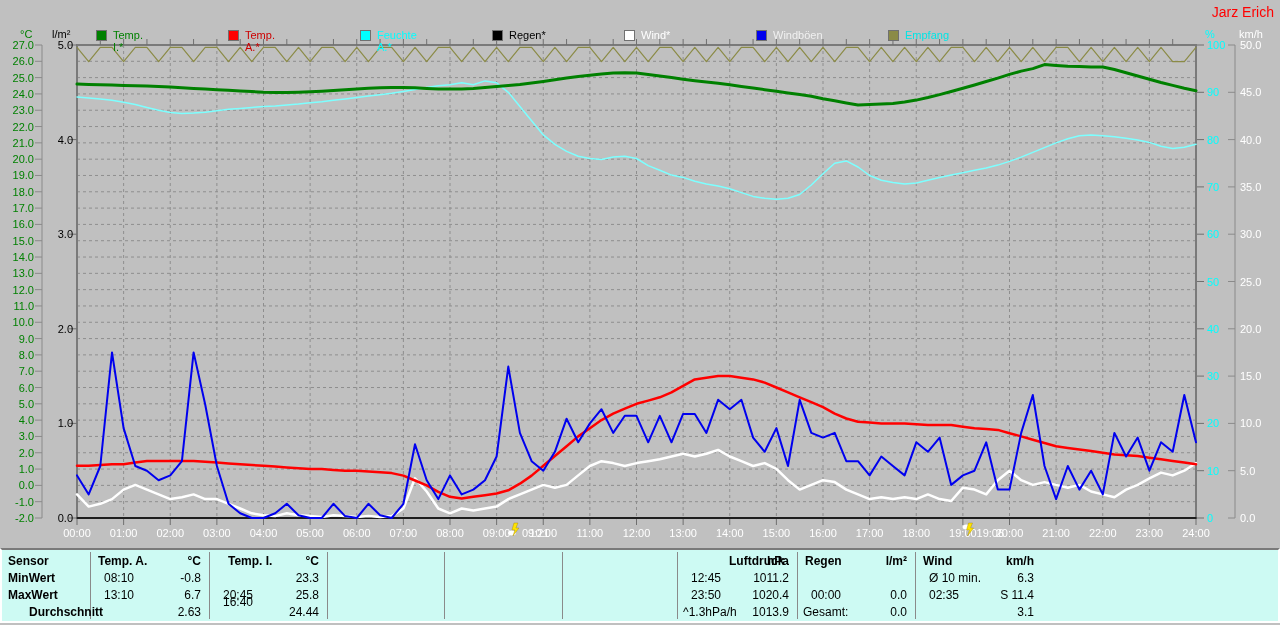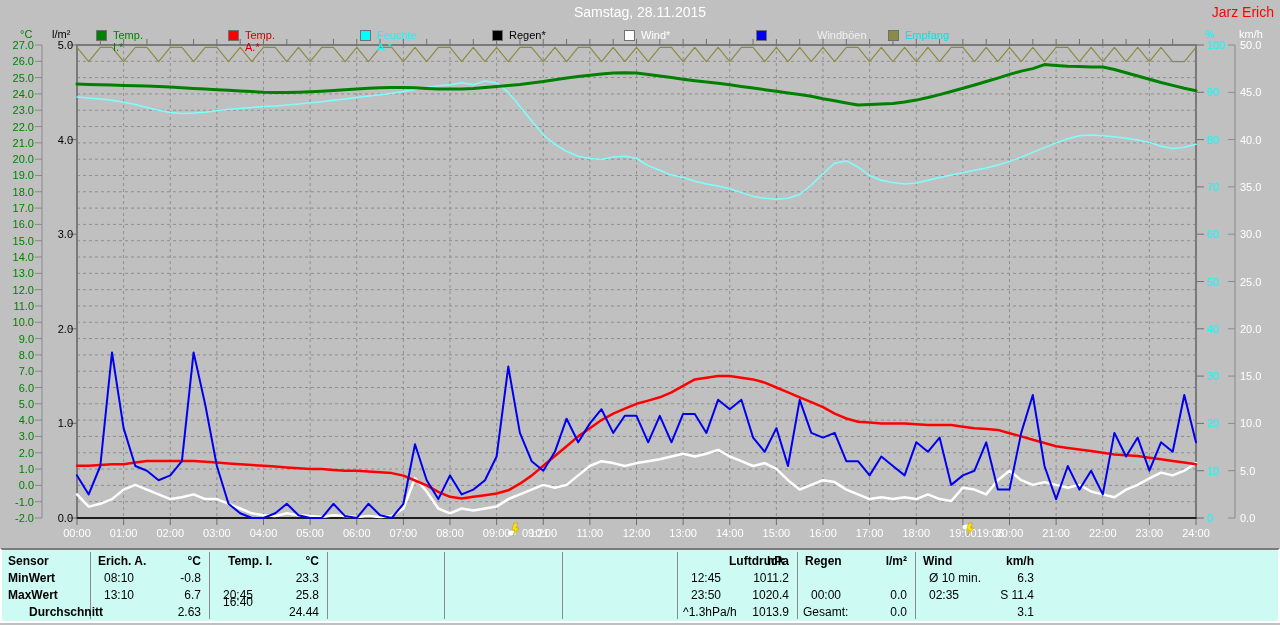--- a/index.html
+++ b/index.html
@@ -305,21 +305,20 @@
       <text x="1149.375" y="537" fill="#ffffff" text-anchor="middle" font-size="11" font-family="&quot;Liberation Sans&quot;, sans-serif">23:00</text>
       <text x="1196" y="537" fill="#ffffff" text-anchor="middle" font-size="11" font-family="&quot;Liberation Sans&quot;, sans-serif">24:00</text>
       <ellipse cx="511.9437499999999" cy="533" rx="4" ry="2.5" fill="#ffffff"></ellipse>
       <polygon points="513.9437499999999,523 517.9437499999999,523 515.9437499999999,528 518.9437499999999,528 512.9437499999999,536 514.9437499999999,530 511.9437499999999,530" fill="#ffe400" stroke="#a08000" stroke-width="0.4"></polygon>
       <text x="521.9437499999999" y="537" fill="#ffffff" text-anchor="start" font-size="11" font-family="&quot;Liberation Sans&quot;, sans-serif">09:21</text>
       <ellipse cx="966.5375" cy="527" rx="4" ry="2.5" fill="#ffffff"></ellipse>
       <polygon points="968.5375,523 972.5375,523 970.5375,528 973.5375,528 967.5375,536 969.5375,530 966.5375,530" fill="#ffe400" stroke="#a08000" stroke-width="0.4"></polygon>
       <text x="976.5375" y="537" fill="#ffffff" text-anchor="start" font-size="11" font-family="&quot;Liberation Sans&quot;, sans-serif">19:06</text>
     </svg>
 
-  <div class="ov" id="title">Samstag, 28.11.2015</div>
   <div class="ov" id="station">Jarz Erich</div>
 
   <div class="ov axhdr" id="hdr-temp">°C</div>
   <div class="ov axhdr" id="hdr-rain">l/m²</div>
   <div class="ov axhdr" id="hdr-hum">%</div>
   <div class="ov axhdr" id="hdr-wind">km/h</div>
 
   <div id="legend">
       <div class="leg-item" style="left: 96px;">
         <span class="leg-sq" style="background: rgb(0, 128, 0);"></span>
@@ -336,42 +335,42 @@
       <div class="leg-item" style="left: 492px;">
         <span class="leg-sq" style="background: rgb(0, 0, 0);"></span>
         <span class="leg-lab" style="color: rgb(0, 0, 0);">Regen*</span>
       </div>
       <div class="leg-item" style="left: 624px;">
         <span class="leg-sq" style="background: rgb(255, 255, 255);"></span>
         <span class="leg-lab" style="color: rgb(255, 255, 255);">Wind*</span>
       </div>
       <div class="leg-item" style="left: 756px;">
         <span class="leg-sq" style="background: rgb(0, 0, 238);"></span>
-        <span class="leg-lab" style="color: rgb(240, 240, 240); margin-left: 44px;">Windböen</span>
+        <span class="leg-lab" style="color: rgb(240, 240, 240);">Windböen</span>
       </div>
       <div class="leg-item" style="left: 888px;">
         <span class="leg-sq" style="background: rgb(139, 139, 70);"></span>
         <span class="leg-lab" style="color: rgb(0, 229, 229);">Empfang</span>
       </div>
     </div>
 
   <div id="summary">
       <div class="tdiv" style="left: 88px;"></div>
       <div class="tdiv" style="left: 207px;"></div>
       <div class="tdiv" style="left: 325px;"></div>
       <div class="tdiv" style="left: 442px;"></div>
       <div class="tdiv" style="left: 560px;"></div>
       <div class="tdiv" style="left: 675px;"></div>
       <div class="tdiv" style="left: 795px;"></div>
       <div class="tdiv" style="left: 913px;"></div>
       <div class="tcell tb" style="left: 6px; top: 4px;">Sensor</div>
       <div class="tcell tb" style="left: 6px; top: 21px;">MinWert</div>
       <div class="tcell tb" style="left: 6px; top: 38px;">MaxWert</div>
       <div class="tcell tb" style="left: 6px; top: 55px; padding-left: 21px;">Durchschnitt</div>
-      <div class="tcell tb" style="left: 96px; top: 4px;">Erich. A.</div>
+      <div class="tcell tb" style="left: 96px; top: 4px;">Temp. A.</div>
       <div class="tcell tb" style="right: 1077px; text-align: right; top: 4px;">°C</div>
       <div class="tcell" style="left: 102px; top: 21px;">08:10</div>
       <div class="tcell" style="right: 1077px; text-align: right; top: 21px;">-0.8</div>
       <div class="tcell" style="left: 102px; top: 38px;">13:10</div>
       <div class="tcell" style="right: 1077px; text-align: center; top: 38px;">6.7</div>
       <div class="tcell" style="right: 1077px; text-align: right; top: 55px;">2.63</div>
       <div class="tcell tb" style="left: 197px; top: 4px; margin-left: 29px;">Temp. I.</div>
       <div class="tcell tb" style="right: 959px; text-align: right; top: 4px;">°C</div>
       <div class="tcell" style="left: 221px; top: 21px; margin-top: 24px;">16:40</div>
       <div class="tcell" style="right: 959px; text-align: right; top: 21px;">23.3</div>

